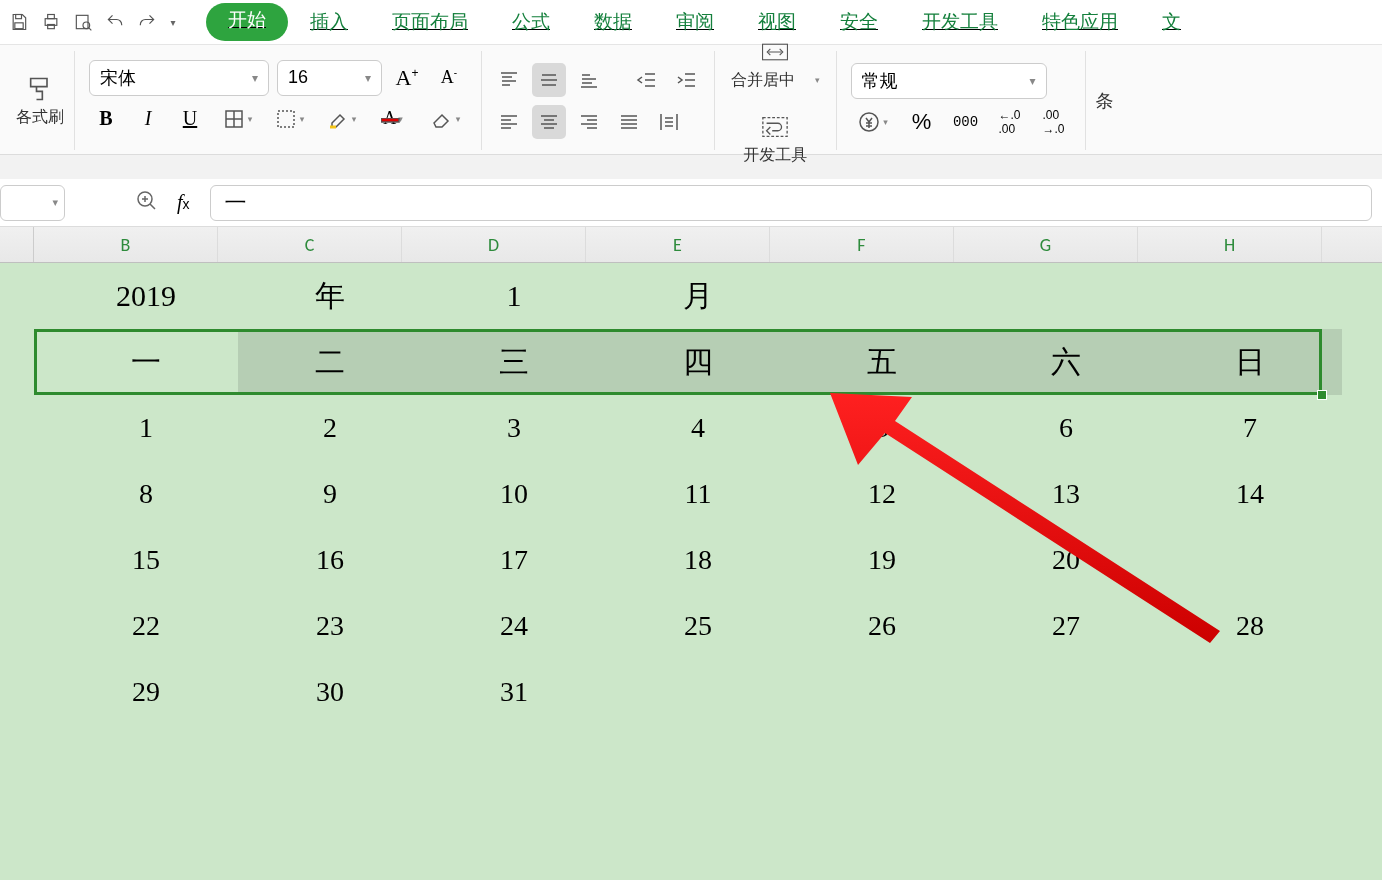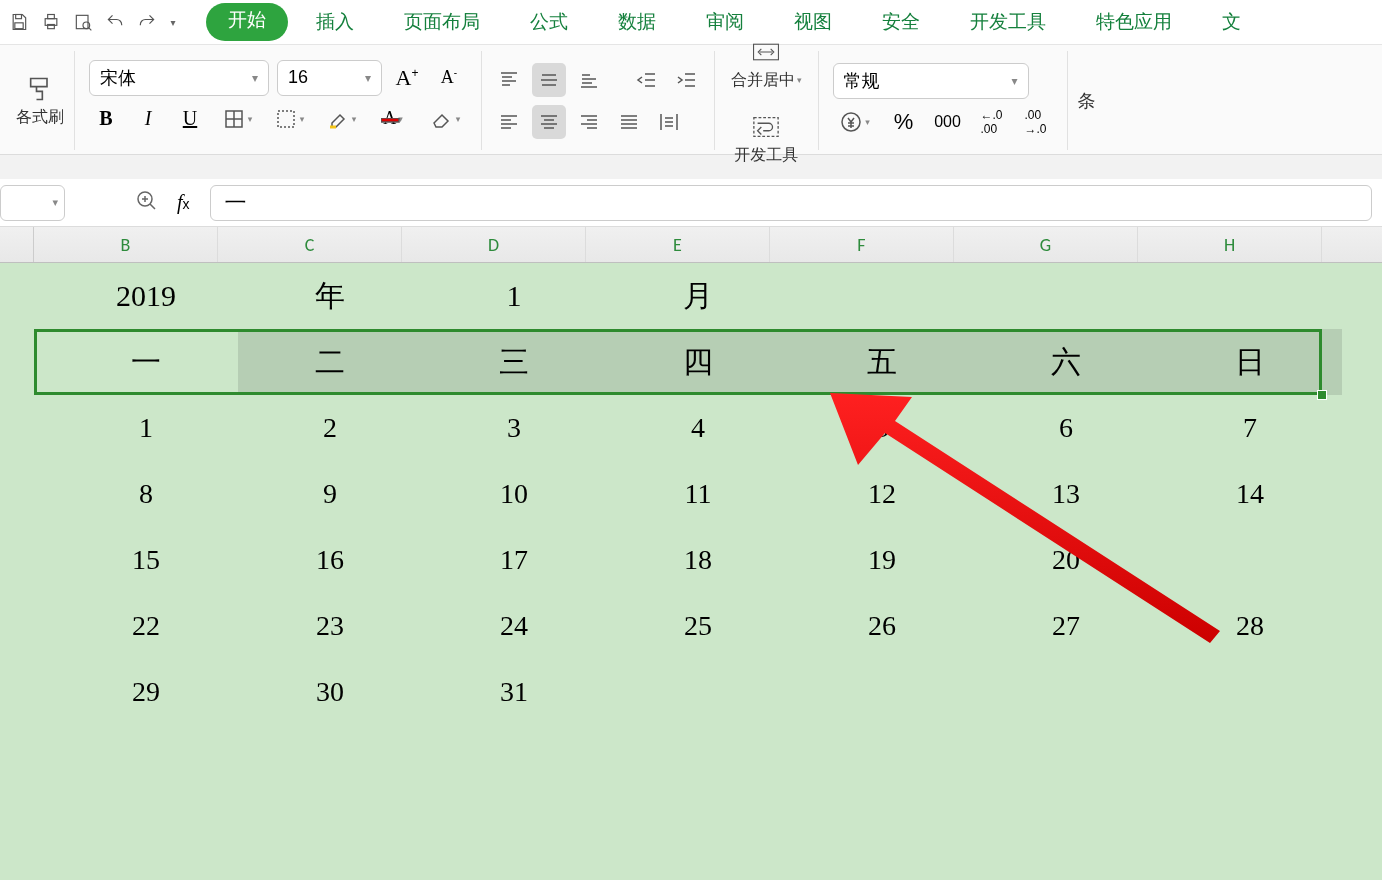--- a/index.html
+++ b/index.html
@@ -4,21 +4,21 @@
 <style>
 * { margin:0; padding:0; box-sizing:border-box; font-family:"Microsoft YaHei","SimSun",sans-serif; }
 body { background:#fff; width:1382px; height:880px; overflow:hidden; position:relative; }
 
 
 .menubar { height:45px; display:flex; align-items:center; padding-left:8px; border-bottom:1px solid #e5e5e5; }
 .menubar .qat { display:flex; gap:10px; align-items:center; }
 .qat-icon { width:22px; height:22px; display:flex; align-items:center; justify-content:center; color:#555; }
 .qat-icon svg { width:20px; height:20px; stroke:#555; fill:none; stroke-width:1.4; }
 .qat-drop { width:10px; display:flex; align-items:center; justify-content:center; color:#666; font-size:10px; margin-right:8px;}
-.tabs { display:flex; margin-left:20px; gap:6px; }
+.tabs { display:flex; margin-left:20px; gap:0;text-decoration:underline; }
 .tab { padding:6px 22px; font-size:19px; color:#15803d; cursor:default; }
 .tab.active { background:#2ea43f; color:#fff; border-radius:24px; padding:4px 22px; }
 
 
 .ribbon { height:110px; background:#fafafa; border-bottom:1px solid #dcdcdc; display:flex; padding:6px 0 4px 6px; }
 .rgroup { display:flex; flex-direction:column; padding:0 10px; border-right:1px solid #e1e1e1; justify-content:center; }
 .vbtn { display:flex; flex-direction:column; align-items:center; gap:2px;}
 .vbtn .icon { width:32px; height:32px; display:flex; align-items:center; justify-content:center;}
 .vbtn .icon svg { width:28px; height:28px; stroke:#555; fill:none; stroke-width:1.4;}
 .vbtn .lbl { font-size:16px; color:#333; }
@@ -259,21 +259,21 @@
   </div>
 
   <div class="rgroup mergegroup">
     <div class="vbtn">
       <div class="icon">
           <svg viewBox="0 0 36 24">
             <rect x="2" y="2" width="32" height="20"></rect>
             <path d="M10 12h16M12 8l-4 4 4 4M24 8l4 4-4 4"></path>
           </svg>
         </div>
-      <div style="display:flex;align-items:center;gap:2px;">
+      <div style="display:flex;align-items:center;gap:20px;">
           <span class="lbl">合并居中</span>
           <span class="drop-small">▾</span>
         </div>
     </div>
     <div class="vbtn">
       <div class="icon">
           <svg viewBox="0 0 30 24">
             <rect x="2" y="2" width="26" height="20" stroke-dasharray="3 2"></rect>
             <path d="M6 8h12a4 4 0 010 8h-6M10 12l-4 4 4 4"></path>
           </svg>
@@ -292,21 +292,21 @@
           <svg viewBox="0 0 24 24">
             <circle cx="12" cy="12" r="9"></circle>
             <path d="M9 8l3 4 3-4M9 13h6M9 16h6M12 12v6"></path>
           </svg>
           <span class="dd">▾</span>
         </div>
       <div class="ibtn">
           <span style="font-size:22px;">%</span>
         </div>
       <div class="ibtn">
-          <span style="font-size:16px;">000</span>
+          <span style="font-size:14px;font-family:Liberation Mono, monospace;">000</span>
         </div>
       <div class="ibtn">
           <span style="font-size:12px;">←.0<br>.00</span>
         </div>
       <div class="ibtn">
           <span style="font-size:12px;">.00<br>→.0</span>
         </div>
     </div>
   </div>
 

